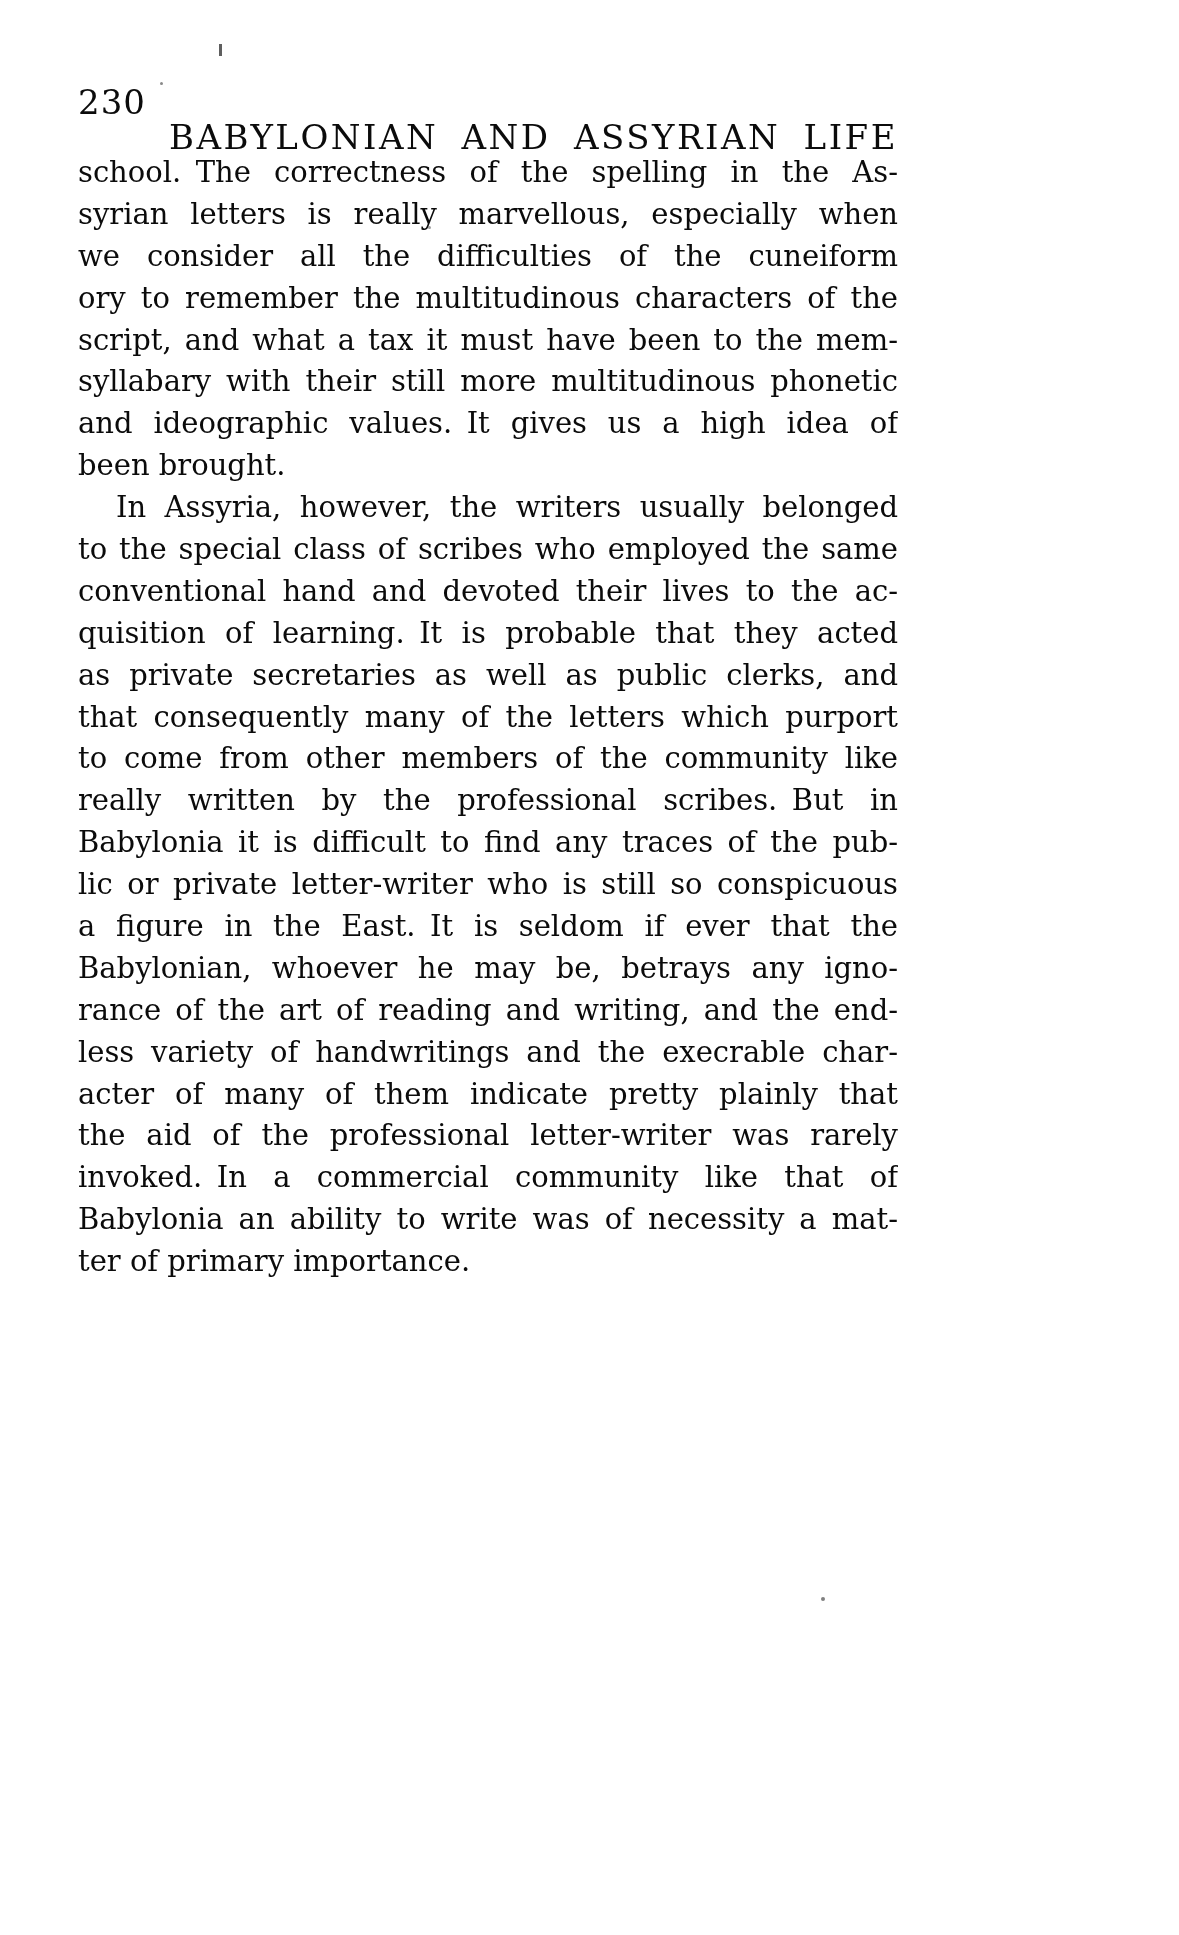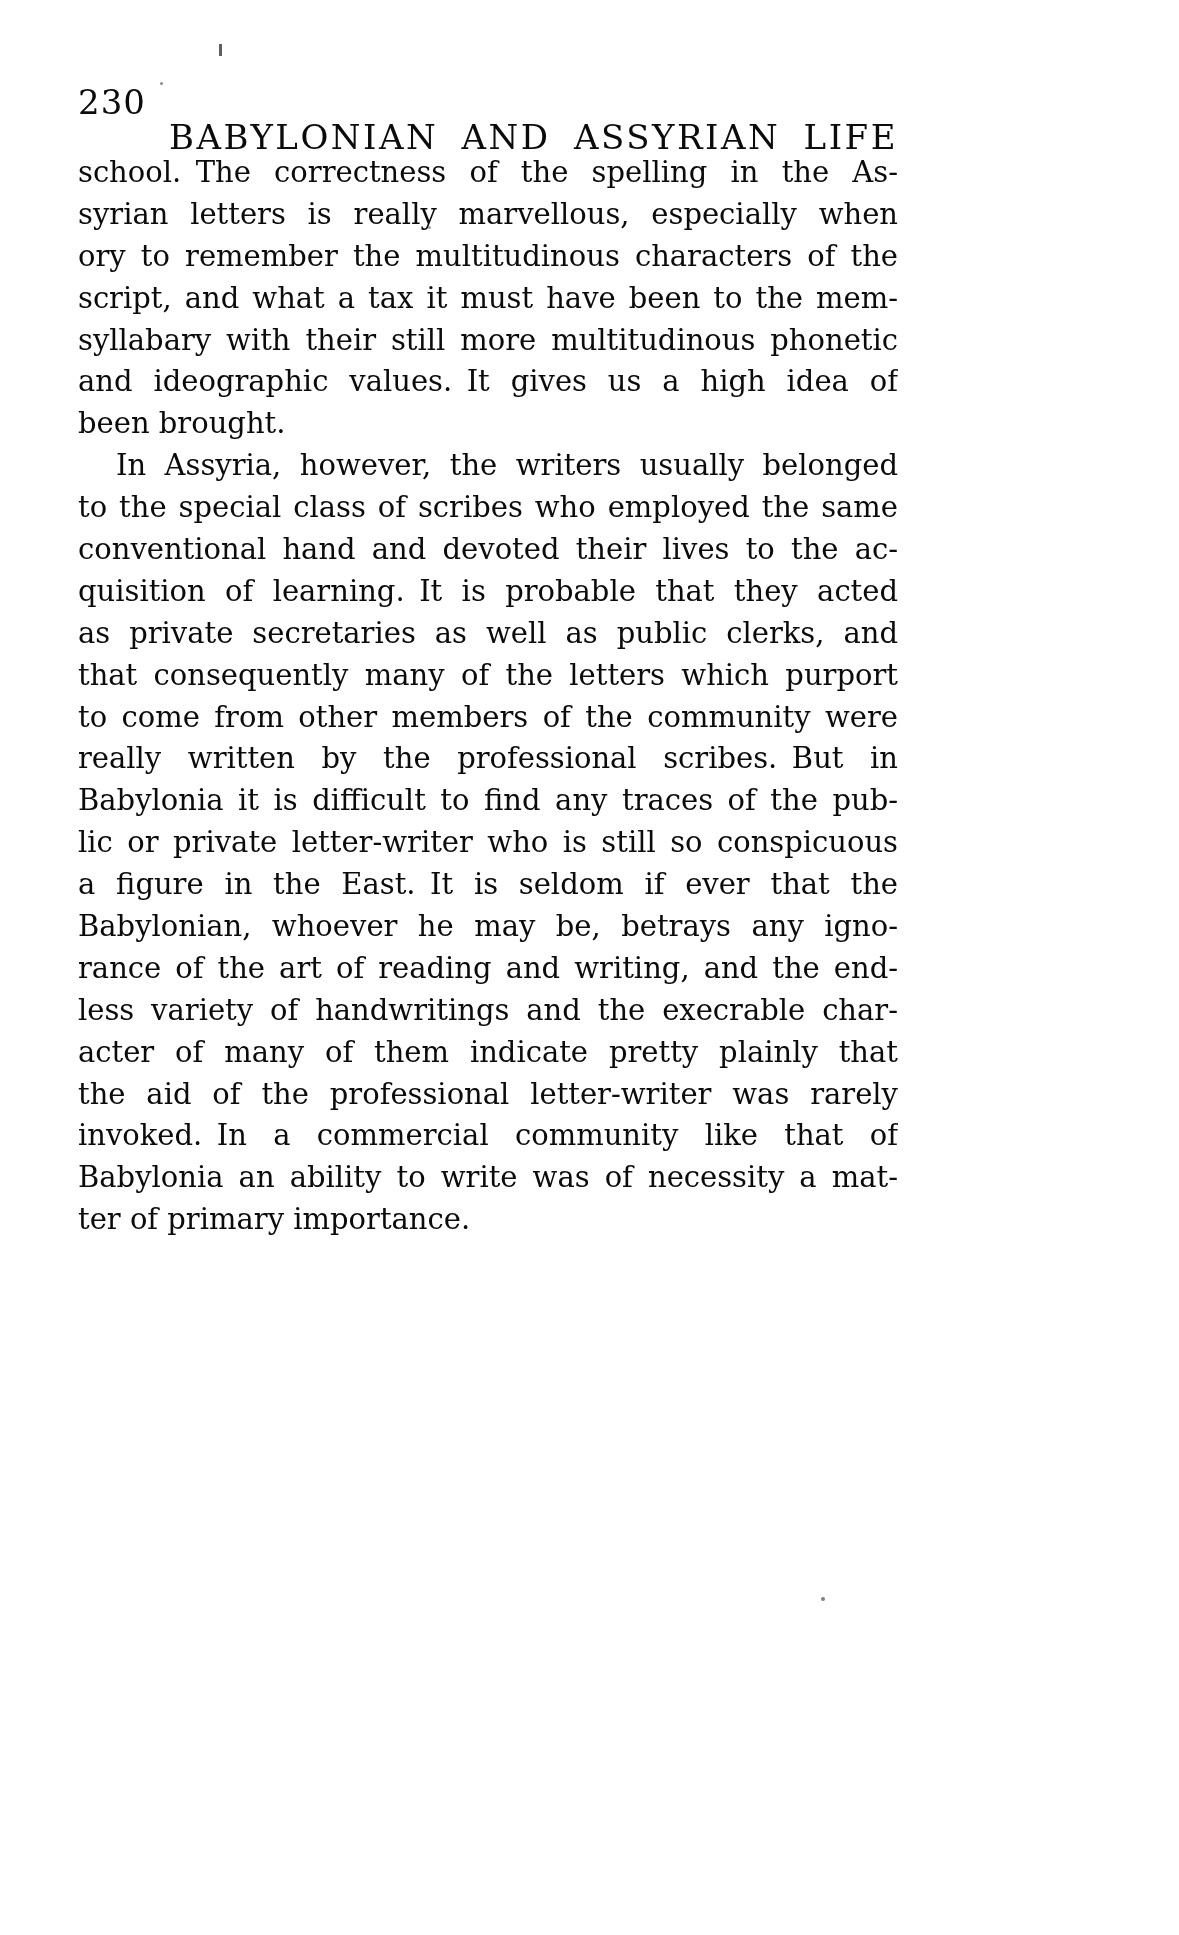--- a/index.html
+++ b/index.html
@@ -80,34 +80,35 @@
 
   <header class="page-header">
     <span class="page-number">230</span>
     <span class="running-title">BABYLONIAN AND ASSYRIAN LIFE</span>
   </header>
 
   <main class="text-block" id="text-block">
       <div class="paragraph">
         <div class="line">school. The correctness of the spelling in the As-</div>
         <div class="line">syrian letters is really marvellous, especially when</div>
+        <div class="line">we consider all the difficulties of the cuneiform</div>
         <div class="line">ory to remember the multitudinous characters of the</div>
         <div class="line">script, and what a tax it must have been to the mem-</div>
         <div class="line">syllabary with their still more multitudinous phonetic</div>
         <div class="line">and ideographic values. It gives us a high idea of</div>
         <div class="line last">been brought.</div>
       </div>
       <div class="paragraph">
         <div class="line indent">In Assyria, however, the writers usually belonged</div>
         <div class="line">to the special class of scribes who employed the same</div>
         <div class="line">conventional hand and devoted their lives to the ac-</div>
         <div class="line">quisition of learning. It is probable that they acted</div>
         <div class="line">as private secretaries as well as public clerks, and</div>
         <div class="line">that consequently many of the letters which purport</div>
-        <div class="line">to come from other members of the community were</div>
+        <div class="line">to come from other members of the community like</div>
         <div class="line">really written by the professional scribes. But in</div>
         <div class="line">Babylonia it is difficult to find any traces of the pub-</div>
         <div class="line">lic or private letter-writer who is still so conspicuous</div>
         <div class="line">a figure in the East. It is seldom if ever that the</div>
         <div class="line">Babylonian, whoever he may be, betrays any igno-</div>
         <div class="line">rance of the art of reading and writing, and the end-</div>
         <div class="line">less variety of handwritings and the execrable char-</div>
         <div class="line">acter of many of them indicate pretty plainly that</div>
         <div class="line">the aid of the professional letter-writer was rarely</div>
         <div class="line">invoked. In a commercial community like that of</div>

